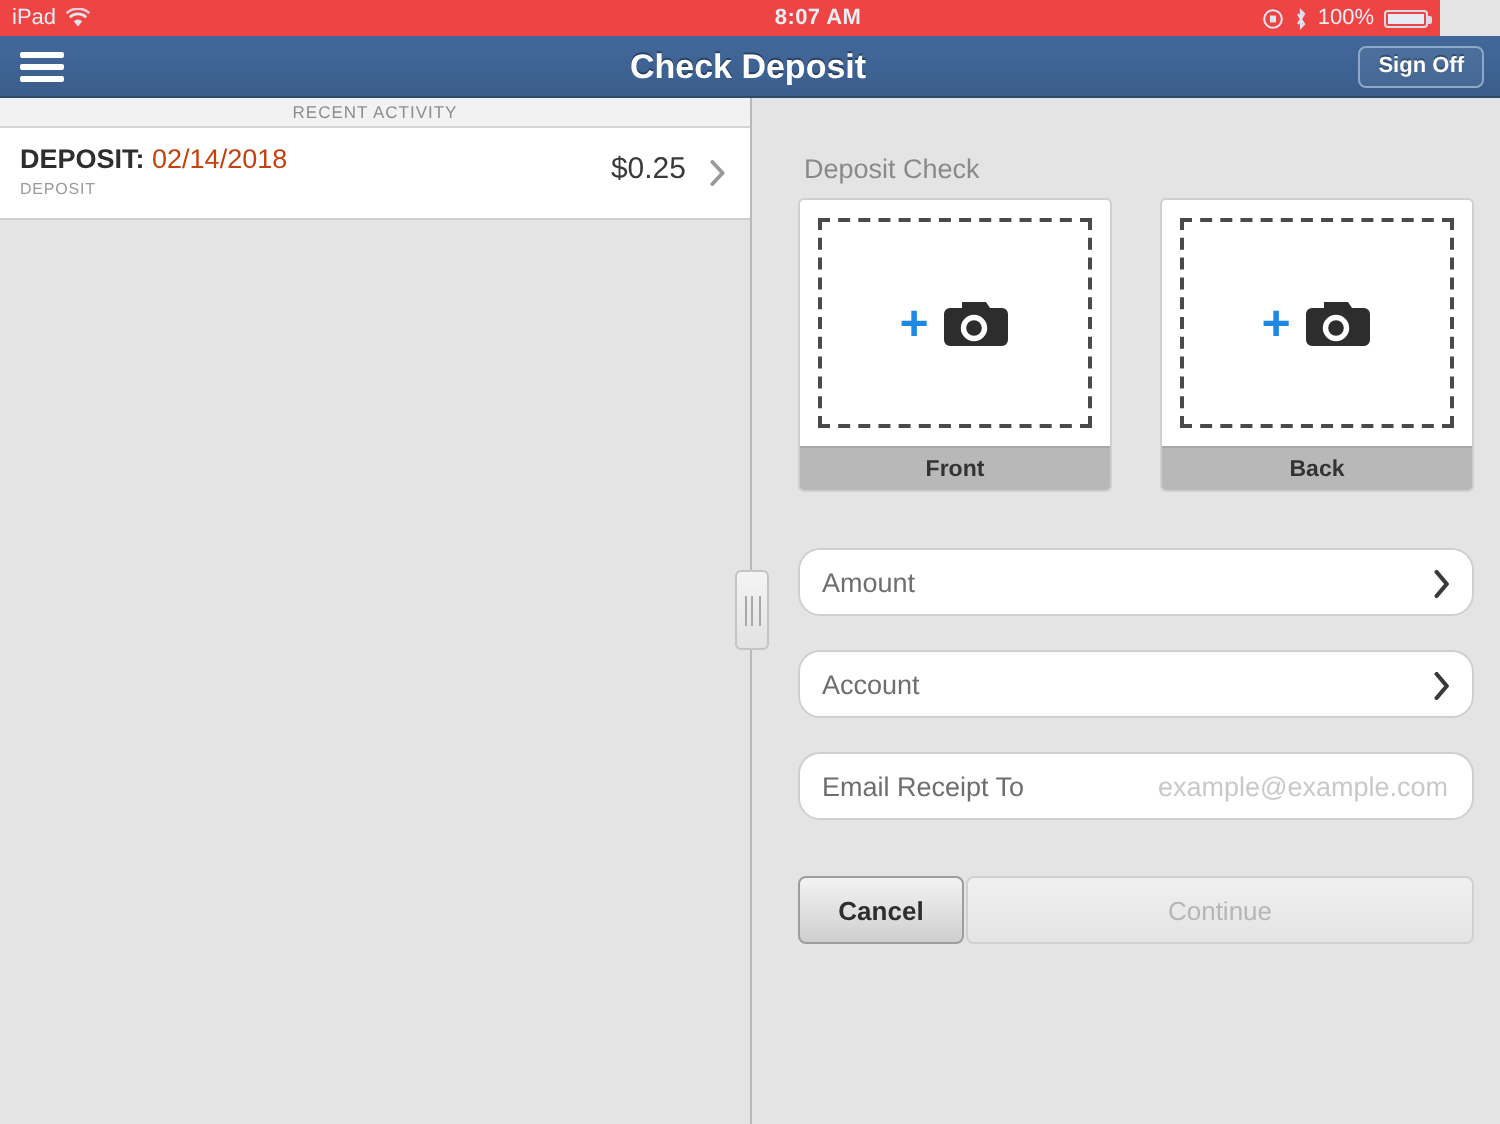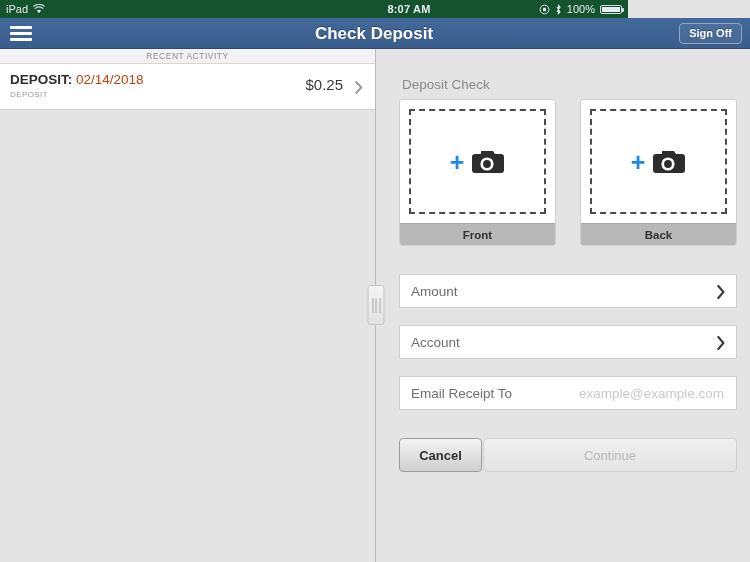--- a/index.html
+++ b/index.html
@@ -6,22 +6,22 @@
   html, body {
     width: 750px; height: 562px;
     font-family: "Liberation Sans", sans-serif;
     background: #e4e4e4;
     overflow: hidden;
   }
   #app { position: relative; width: 750px; height: 562px; }
 
   
   .statusbar {
-    position: absolute; top: 0; left: 0; width: 628px; height: 18px;
-    background: #14532d; color: #e8edf3;
+    position: absolute; top: 0; left: 0; width: 720px; height: 18px;
+    background: #ef4444; color: #e8edf3;
     font-size: 11px; line-height: 18px;
   }
   .sb-left { position: absolute; left: 6px; top: 0; display: flex; align-items: center; gap: 5px; }
   .sb-center { position: absolute; left: 16px; width: 750px; text-align: center; font-weight: bold; letter-spacing: .2px; padding-left: 36px; }
   .sb-right { position: absolute; right: 6px; top: 0; display: flex; align-items: center; gap: 5px; text-align: right; }
   .wifi-icon svg, .sb-right svg { display: block; }
   .battery {
     width: 22px; height: 9px; border: 1px solid #d4dde7; border-radius: 2px;
     position: relative; display: inline-block;
   }
@@ -125,21 +125,21 @@
   .cam { width: 36px; height: 28px; }
   .capture-label {
     height: 22px; line-height: 22px; text-align: center;
     background: #b8b8b8; color: #333333;
     font-size: 11.5px; font-weight: bold;
     border-top: 1px solid #a8a8a8;
   }
 
   .field-row {
     position: absolute; left: 22px; width: 338px; height: 34px;
-    background: #ffffff; border: 1px solid #cfcfcf; border-radius: 0;
+    background: #ffffff; border: 1px solid #cfcfcf; border-radius: 11px;
     cursor: pointer;
   }
   .field-label {
     position: absolute; left: 11px; top: 0; height: 34px; line-height: 34px;
     font-size: 13.5px; color: #6e6e6e;
   }
   .field-placeholder {
     position: absolute; right: 12px; top: 0; height: 34px; line-height: 34px;
     font-size: 13.5px; color: #c9c9c9;
   }

